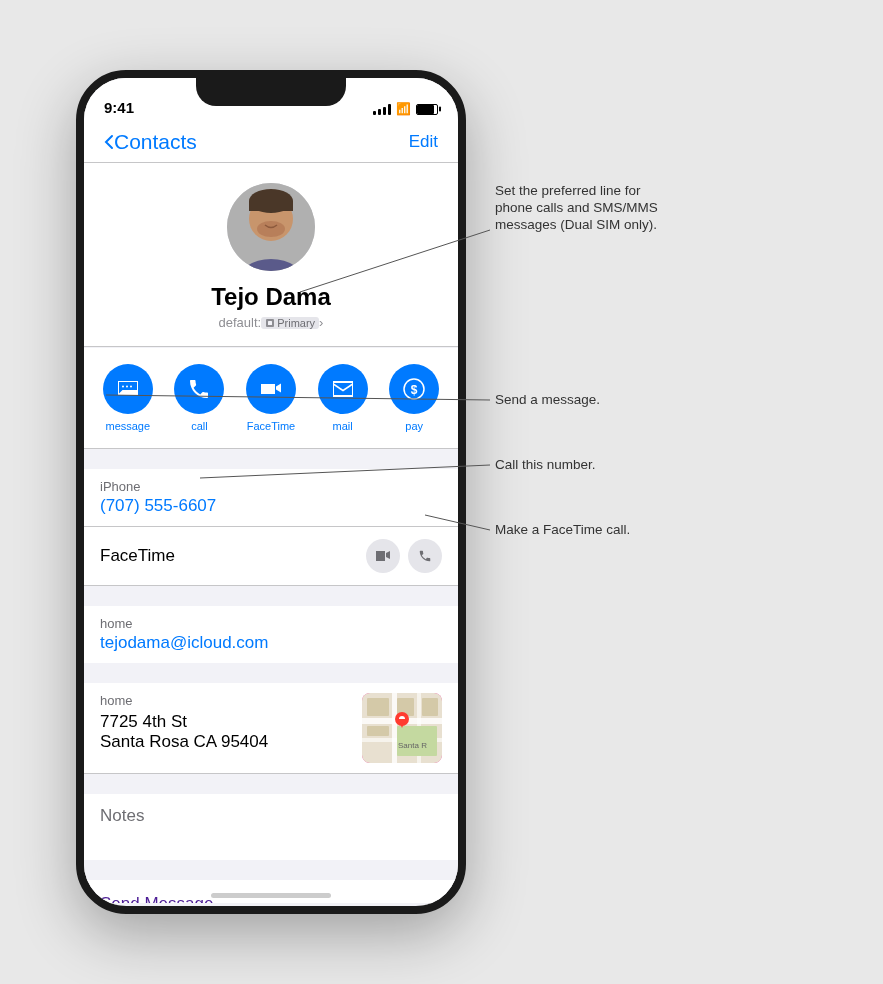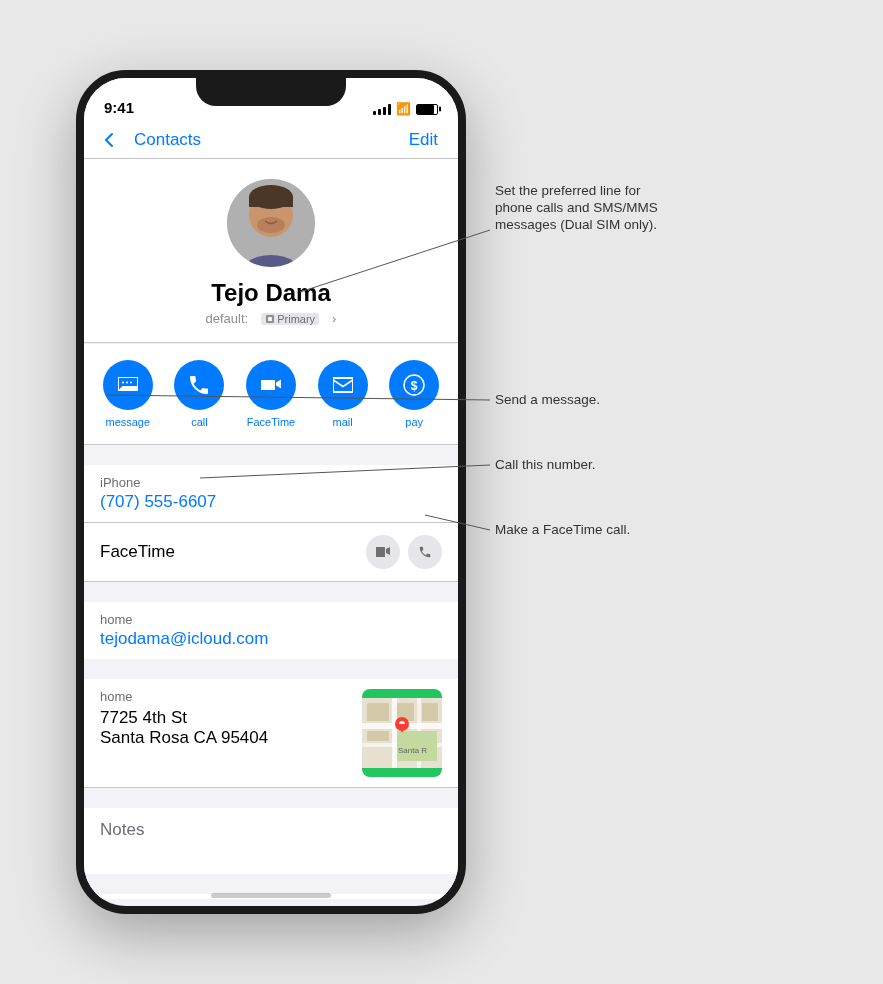--- a/index.html
+++ b/index.html
@@ -112,24 +112,24 @@
     .nav-bar {
       background: #fff;
       padding: 8px 20px;
       display: flex;
       justify-content: space-between;
       align-items: center;
       border-bottom: 0.5px solid #c6c6c8;
     }
     .nav-back {
       color: #007aff;
-      font-size: 17px;
-      display: flex;
-      align-items: center;
-      gap: 20px;
+      font-size: 21px;
+      display: flex;
+      align-items: center;
+      gap: 0;
       cursor: pointer;
     }
     .nav-back svg {
       width: 10px;
       height: 16px;
     }
     .nav-edit {
       color: #007aff;
       font-size: 17px;
       cursor: pointer;
@@ -167,21 +167,21 @@
       font-size: 24px;
       font-weight: 600;
       color: #000;
       margin-bottom: 4px;
     }
     .contact-subtitle {
       font-size: 13px;
       color: #8e8e93;
       display: flex;
       align-items: center;
-      gap: 13px;
+      gap: 0;
     }
     .sim-badge {
       display: inline-flex;
       align-items: center;
       background: #e5e5ea;
       border-radius: 3px;
       padding: 0 4px;
       font-size: 11px;
       color: #6e6e73;
     }
@@ -278,24 +278,24 @@
       padding: 10px 16px;
       display: flex;
       justify-content: space-between;
       align-items: flex-start;
       background: #fff;
       border-bottom: 0.5px solid #c6c6c8;
     }
     .address-text .info-label { margin-bottom: 4px; }
     .map-thumb {
       width: 80px;
-      height: 88px;
+      height: 70px;
       border-radius: 8px;
       overflow: hidden;
-      background: #22c55e;
+      background: #ec4899;
       position: relative;
       flex-shrink: 0;
     }
     .map-svg {
       width: 100%;
       height: 100%;
     }
     
     .notes-section {
       background: #fff;

